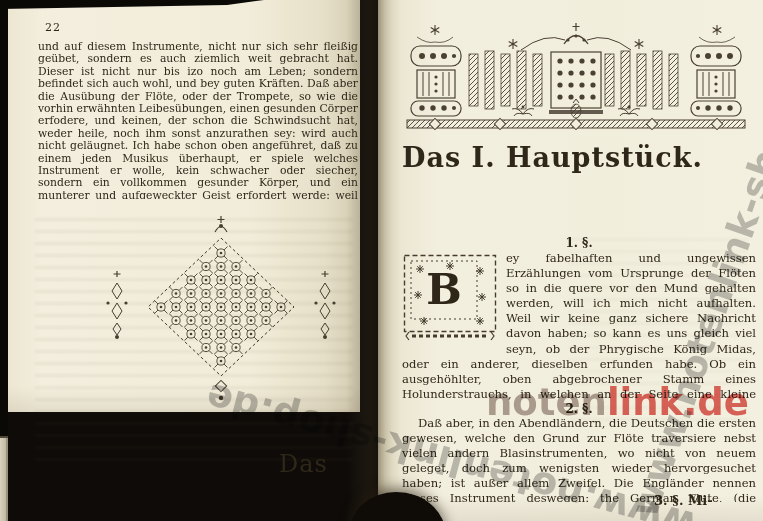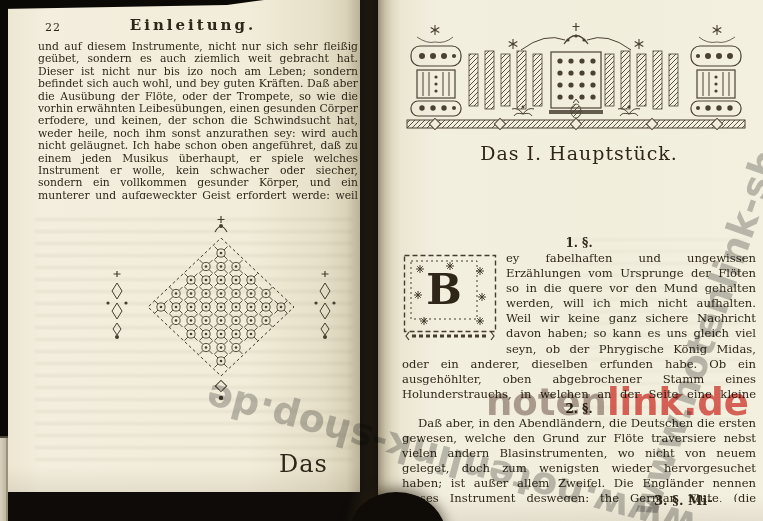--- a/index.html
+++ b/index.html
@@ -12,41 +12,41 @@
   .left-edge-bottom{left:0;top:436px;width:8px;height:85px;
       background:linear-gradient(90deg,#d8d1be,#b9b098);
       box-shadow:inset -2px 0 0 #9a917a; border-top:2px solid #4e4937;}
   .top-edge{left:0;top:0;width:264px;height:9px;background:#0b0906;
       clip-path:polygon(0 0,100% 0,86% 55%,0 100%);}
   .binding-shadow{left:350px;top:492px;width:96px;height:46px;background:#0f0c08;
       border-radius:48% 52% 0 0 / 85% 95% 0 0;
       box-shadow:0 -5px 12px rgba(35,27,15,.5);z-index:40;}
 
   
-  .page-left{left:7px;top:0;width:353px;height:492px;
+  .page-left{left:7px;top:0;width:353px;height:412px;
       background:linear-gradient(90deg,#ece6d2 0%,#f3eedd 10%,#f2edda 68%,#e6dfc8 90%,#d2cab0 100%);}
   .page-right{left:378px;top:0;width:385px;height:521px;
       background:linear-gradient(90deg,#b3aa8e 0%,#d6cfb6 2%,#ece7d3 6%,#f3efdf 16%,#f2eedc 60%,#f4f0e0 100%);}
   .gutter{left:346px;top:0;width:46px;height:521px;z-index:5;
       background:linear-gradient(90deg,rgba(70,60,40,0) 0%,rgba(70,60,40,.22) 40%,rgba(43,35,22,.48) 56%,rgba(70,60,40,.15) 74%,rgba(70,60,40,0) 100%);}
   .page-left::after,.page-right::after{content:"";position:absolute;left:0;right:0;bottom:0;height:26px;
       background:linear-gradient(180deg,rgba(90,75,50,0),rgba(90,75,50,.10));}
 
   
   .showthru{background:repeating-linear-gradient(180deg,rgba(105,95,75,.13) 0 3px,rgba(105,95,75,0) 3px 12px);
       filter:blur(1.1px);opacity:.55;}
   .showthru.light{opacity:.28;}
 
   
   .pagenum{font-size:11px;letter-spacing:1px;}
   .runhead{width:320px;text-align:center;font-size:15px;font-weight:bold;letter-spacing:3px;}
   .body-l{width:320px;height:158px;overflow:hidden;font-size:10.8px;line-height:12.4px;
       text-align:justify;text-justify:inter-word;}
   .body-r{width:354px;overflow:hidden;font-size:11.6px;line-height:15.1px;text-align:justify;}
-  .chapter{width:354px;text-align:center;font-size:19px;font-weight:normal;letter-spacing:1px;}
+  .chapter{width:354px;text-align:left;font-size:27px;font-weight:bold;letter-spacing:1px;}
   .subtitle1{width:354px;text-align:center;font-size:18px;font-weight:bold;}
   .subtitle2{width:354px;text-align:center;font-size:13.5px;font-weight:bold;}
   .section{width:354px;text-align:center;font-size:12px;font-weight:bold;}
   .catchword-l{font-size:24px;font-weight:normal;letter-spacing:1px;}
   .catchword-r{font-size:13px;font-weight:bold;}
   .init-float{float:left;width:96px;height:88px;margin:2px 8px 2px 0;}
 
   
   .wm{z-index:30;white-space:nowrap;pointer-events:none;mix-blend-mode:multiply;
       font-family:"DejaVu Sans", sans-serif;font-weight:bold;}
@@ -59,21 +59,20 @@
 
   svg{display:block;}
 </style>
 </head>
 <body>
 
 <div class="stage">
 
   <div class="abs page-left">
     <div class="abs pagenum" style="left:38px;top:21px;">22</div>
-    <div class="abs runhead" style="left:26px;top:16px;">Einleitung.</div>
 
     <div class="abs body-l" style="left:31px;top:41px;">und auf diesem Instrumente, nicht nur sich sehr fleißig geübet, sondern es auch ziemlich weit gebracht hat. Dieser ist nicht nur bis izo noch am Leben; sondern befindet sich auch wohl, und bey guten Kräften. Daß aber die Ausübung der Flöte, oder der Trompete, so wie die vorhin erwähnten Leibesübungen, einen gesunden Cörper erfodere, und keinen, der schon die Schwindsucht hat, weder heile, noch ihm sonst anzurathen sey: wird auch nicht geläugnet. Ich habe schon oben angeführet, daß zu einem jeden Musikus überhaupt, er spiele welches Instrument er wolle, kein schwacher oder siecher, sondern ein vollkommen gesunder Körper, und ein munterer und aufgeweckter Geist erfordert werde: weil beyde gemeinschaftlich wirken müssen.</div>
 
     <div class="abs showthru" style="left:28px;top:218px;width:318px;height:252px;"></div>
 
     <svg class="abs" style="left:94px;top:212px;" width="240" height="200" viewBox="0 0 240 200">
       <defs>
         <g id="dm">
           <circle r="4.1" fill="none" stroke="#463e2f" stroke-width="0.9"></circle>
           <circle r="1.3" fill="#463e2f"></circle>

